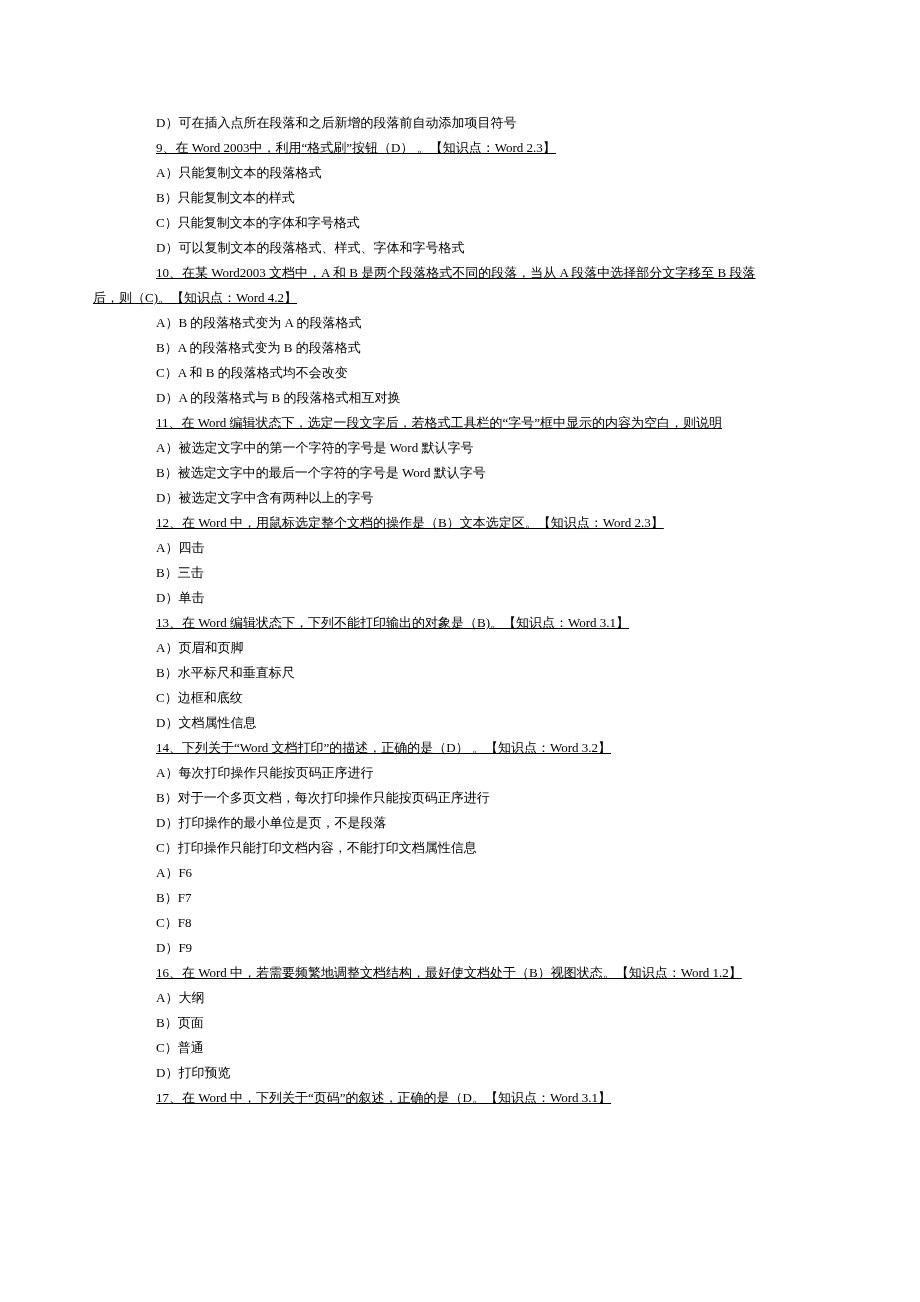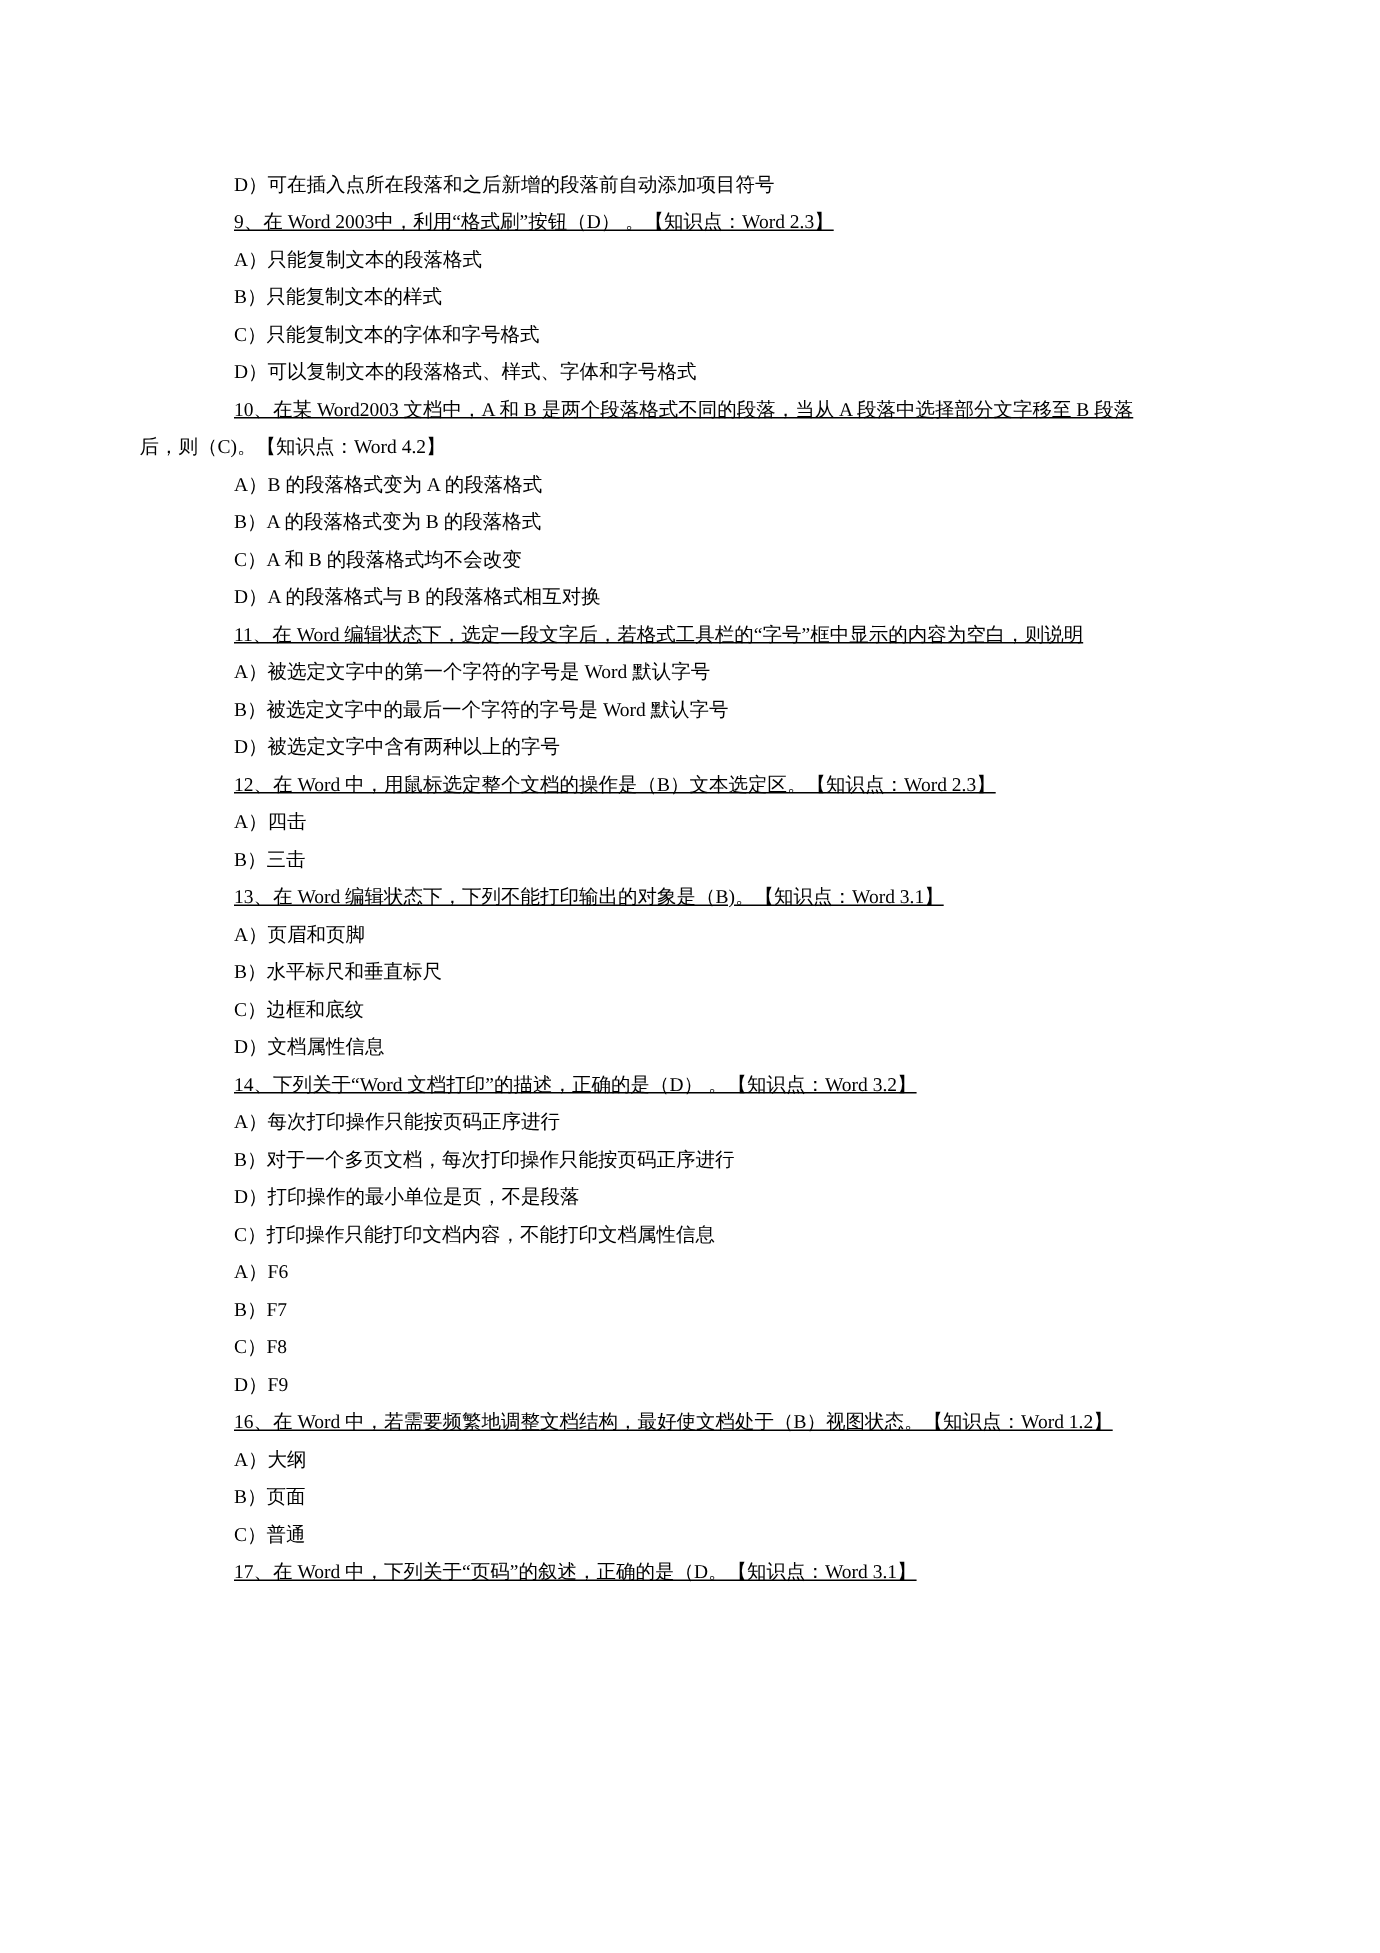--- a/index.html
+++ b/index.html
@@ -23,20 +23,21 @@
   }
   .indent-opt {
     padding-left: 63px;
   }
   .indent-q {
     padding-left: 63px;
     text-decoration: underline;
   }
   .indent-wrap {
     padding-left: 0px;
+    text-decoration: underline;
   }
   .indent-wrap2 {
     padding-left: 13px;
   }
 </style>
 </head>
 <body>
 <div class="page">
 
 <div id="content">
@@ -52,34 +53,36 @@
       <div class="line indent-opt">B）A 的段落格式变为 B 的段落格式</div>
       <div class="line indent-opt">C）A 和 B 的段落格式均不会改变</div>
       <div class="line indent-opt">D）A 的段落格式与 B 的段落格式相互对换</div>
       <div class="line indent-q">11、在 Word 编辑状态下，选定一段文字后，若格式工具栏的“字号”框中显示的内容为空白，则说明</div>
       <div class="line indent-opt">A）被选定文字中的第一个字符的字号是 Word 默认字号</div>
       <div class="line indent-opt">B）被选定文字中的最后一个字符的字号是 Word 默认字号</div>
       <div class="line indent-opt">D）被选定文字中含有两种以上的字号</div>
       <div class="line indent-q">12、在 Word 中，用鼠标选定整个文档的操作是（B）文本选定区。【知识点：Word 2.3】</div>
       <div class="line indent-opt">A）四击</div>
       <div class="line indent-opt">B）三击</div>
+      <div class="line indent-opt">D）单击</div>
       <div class="line indent-q">13、在 Word 编辑状态下，下列不能打印输出的对象是（B)。【知识点：Word 3.1】</div>
       <div class="line indent-opt">A）页眉和页脚</div>
       <div class="line indent-opt">B）水平标尺和垂直标尺</div>
       <div class="line indent-opt">C）边框和底纹</div>
       <div class="line indent-opt">D）文档属性信息</div>
       <div class="line indent-q">14、下列关于“Word 文档打印”的描述，正确的是（D） 。【知识点：Word 3.2】</div>
       <div class="line indent-opt">A）每次打印操作只能按页码正序进行</div>
       <div class="line indent-opt">B）对于一个多页文档，每次打印操作只能按页码正序进行</div>
       <div class="line indent-opt">D）打印操作的最小单位是页，不是段落</div>
       <div class="line indent-opt">C）打印操作只能打印文档内容，不能打印文档属性信息</div>
       <div class="line indent-opt">A）F6</div>
       <div class="line indent-opt">B）F7</div>
       <div class="line indent-opt">C）F8</div>
       <div class="line indent-opt">D）F9</div>
       <div class="line indent-q">16、在 Word 中，若需要频繁地调整文档结构，最好使文档处于（B）视图状态。【知识点：Word 1.2】</div>
       <div class="line indent-opt">A）大纲</div>
       <div class="line indent-opt">B）页面</div>
       <div class="line indent-opt">C）普通</div>
+      <div class="line indent-opt">D）打印预览</div>
       <div class="line indent-q">17、在 Word 中，下列关于“页码”的叙述，正确的是（D。【知识点：Word 3.1】</div>
     </div>
 
 </div>
 
 </body></html>

